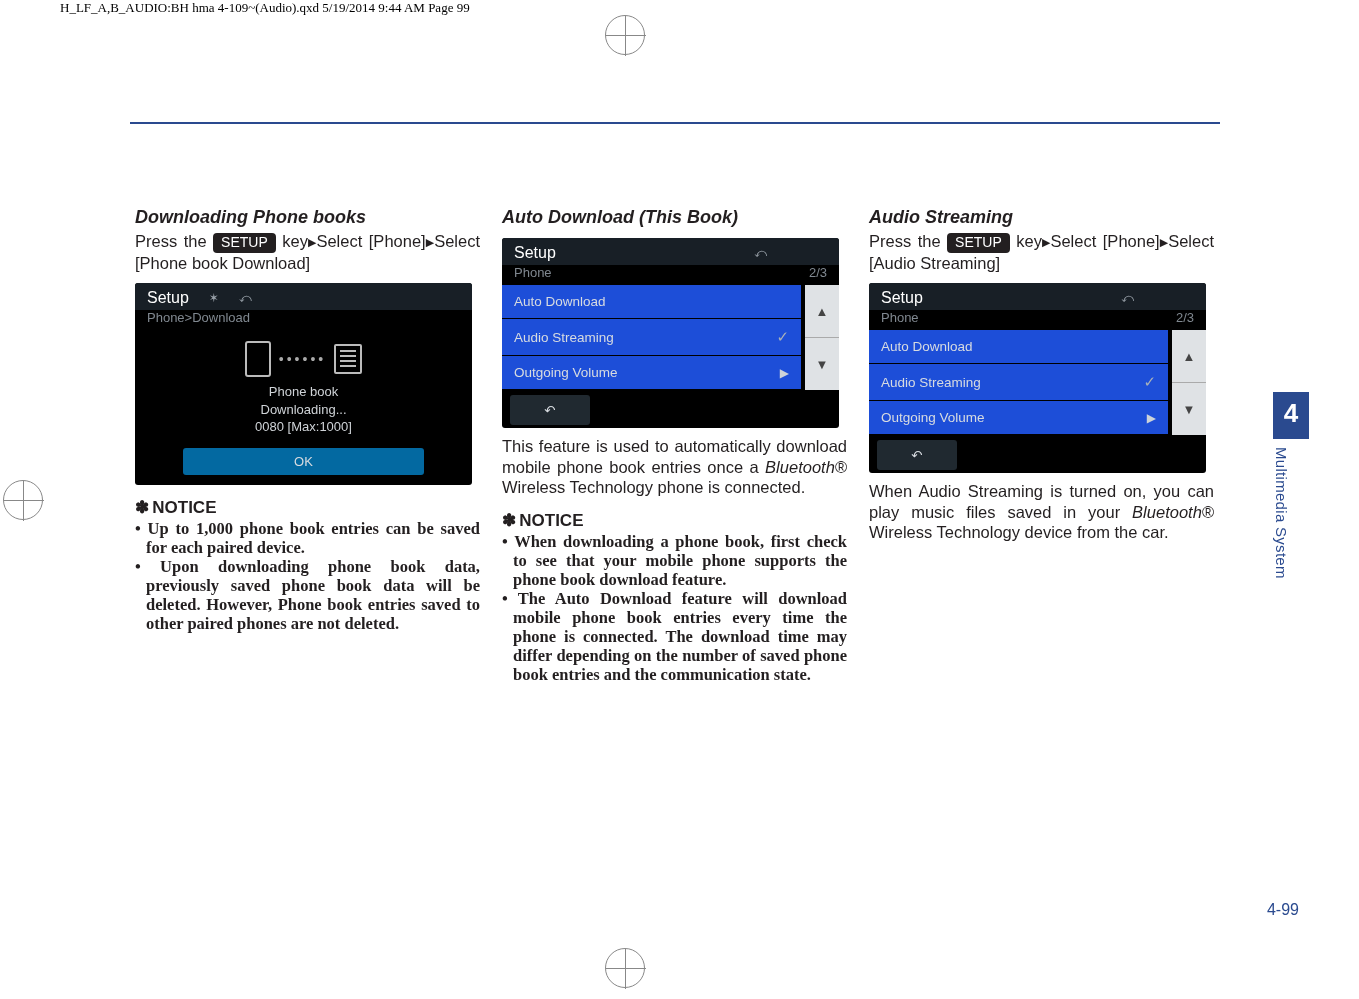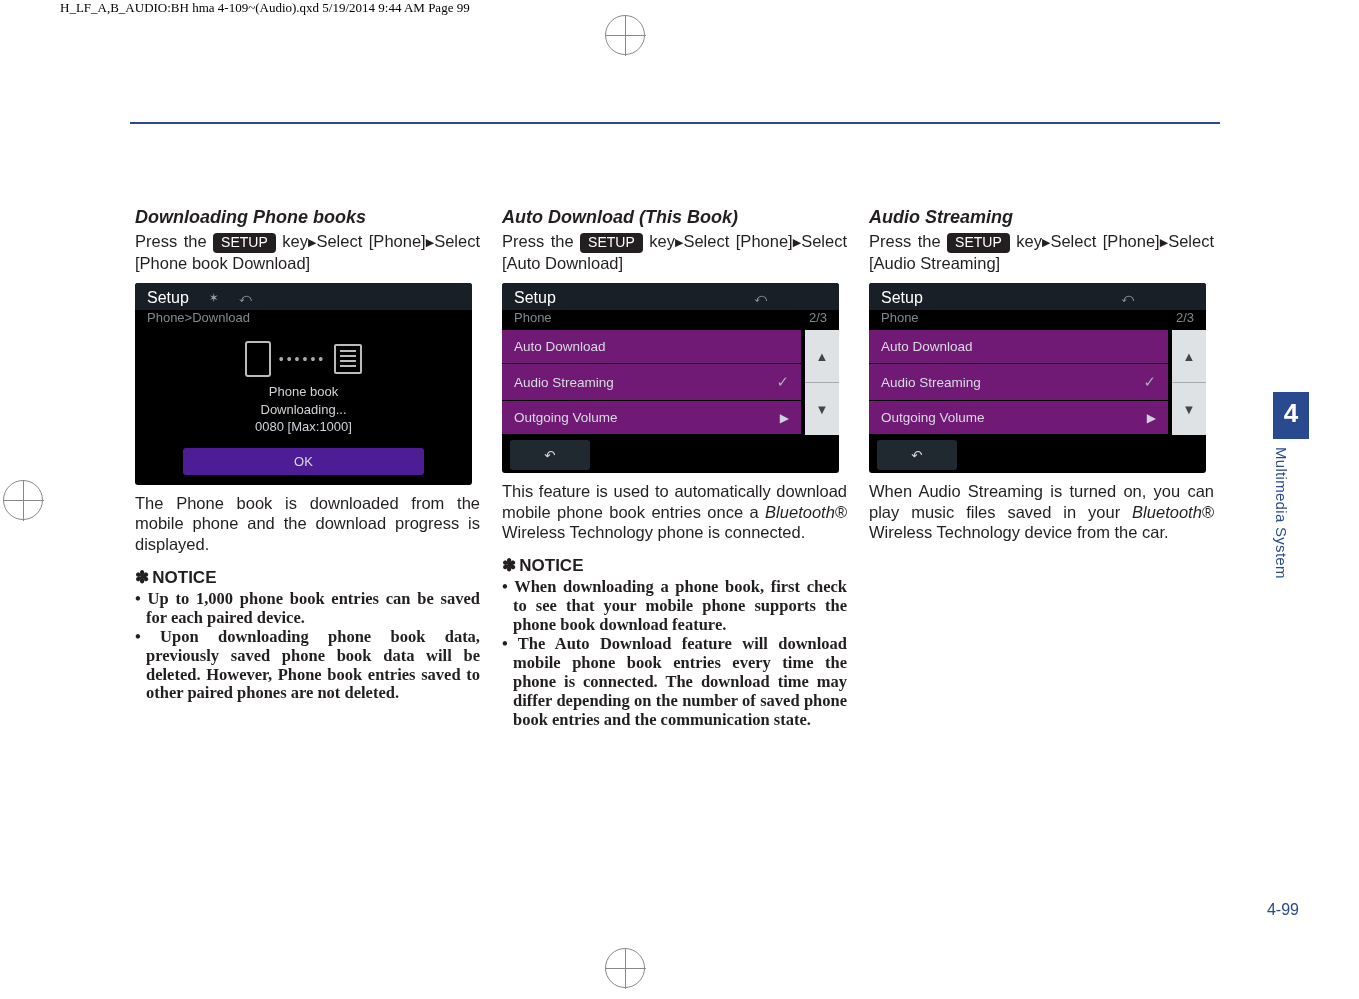--- a/index.html
+++ b/index.html
@@ -125,30 +125,30 @@
     color: #cfd3d7;
     font-size: 13px;
     line-height: 1.35;
   }
   .dl-icons { display:flex; justify-content:center; align-items:center; gap:8px; margin-bottom:6px; }
   .dl-phone { width:26px; height:36px; border:2px solid #bbb; border-radius:3px; position:relative; }
   .dl-dots { color:#aaa; letter-spacing:3px; font-size:14px; }
   .dl-list { width:28px; height:30px; border:2px solid #bbb; border-radius:2px; position:relative; }
   .dl-list::before { content:""; position:absolute; left:4px; top:4px; width:16px; height:2px; background:#bbb; box-shadow:0 5px 0 #bbb, 0 10px 0 #bbb, 0 15px 0 #bbb; }
   .ss-ok {
-    background: #4c1d95;
+    background: #0369a1;
     text-align:center;
     padding:6px 0;
     margin: 8px 40px 2px 40px;
     border-radius:3px;
     color:#d7dbe0;
     font-size:13px;
   }
   .menu-row {
-    background: #701a75;
+    background: #1d4ed8;
     padding: 9px 12px;
     border-bottom: 1px solid #000;
     color:#d7dbe0;
     display:flex;
     justify-content:space-between;
     align-items:center;
   }
   .menu-section {
     display:flex;
   }
@@ -252,34 +252,30 @@
             <div class="dl-list"></div>
           </div>
           <div>Phone book</div>
           <div>Downloading...</div>
           <div>0080 [Max:1000]</div>
         </div>
         <div class="ss-ok">OK</div>
       </div>
     </div>
 
-    <div class="body-text">The Phone book is downloaded from the mobile phone and the download progress is displayed.</div>
 
     <div class="notice-head"><span class="notice-star">✽</span><span>NOTICE</span></div>
     <ul class="bullets">
       <li>Up to 1,000 phone book entries can be saved for each paired device.</li>
       <li>Upon downloading phone book data, previously saved phone book data will be deleted. However, Phone book entries saved to other paired phones are not deleted.</li>
     </ul>
   </div>
 
   <div class="col">
     <div class="sect-title">Auto Download (This Book)</div>
-    <div class="body-text">
-      <span>Press  the  </span><span class="setup-key">SETUP</span><span>  key</span><span class="tri">▶</span><span>Select [Phone]</span><span class="tri">▶</span><span>Select [Auto Download]</span>
-    </div>
 
     <div class="screenshot">
       <div class="ss-title">
         <span>Setup</span>
         <span style="flex:1"></span>
         <span style="color:#9aa2aa;font-size:12px;margin-right:60px;">⤺</span>
       </div>
       <div class="ss-sub">
         <span>Phone</span>
         <span>2/3</span>

